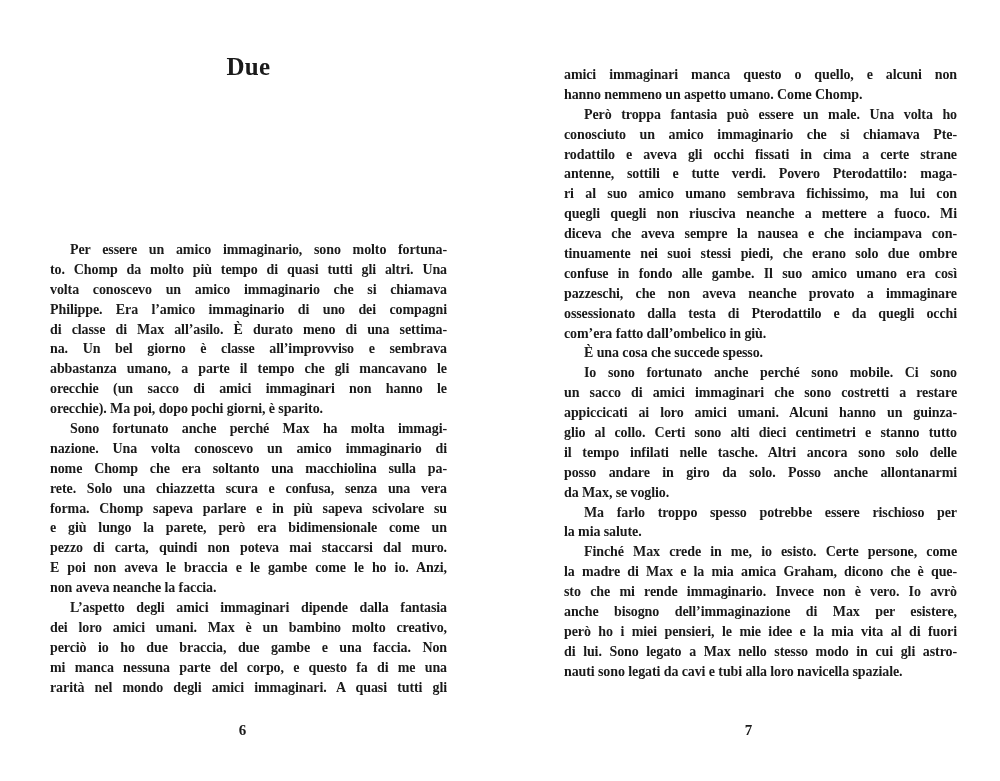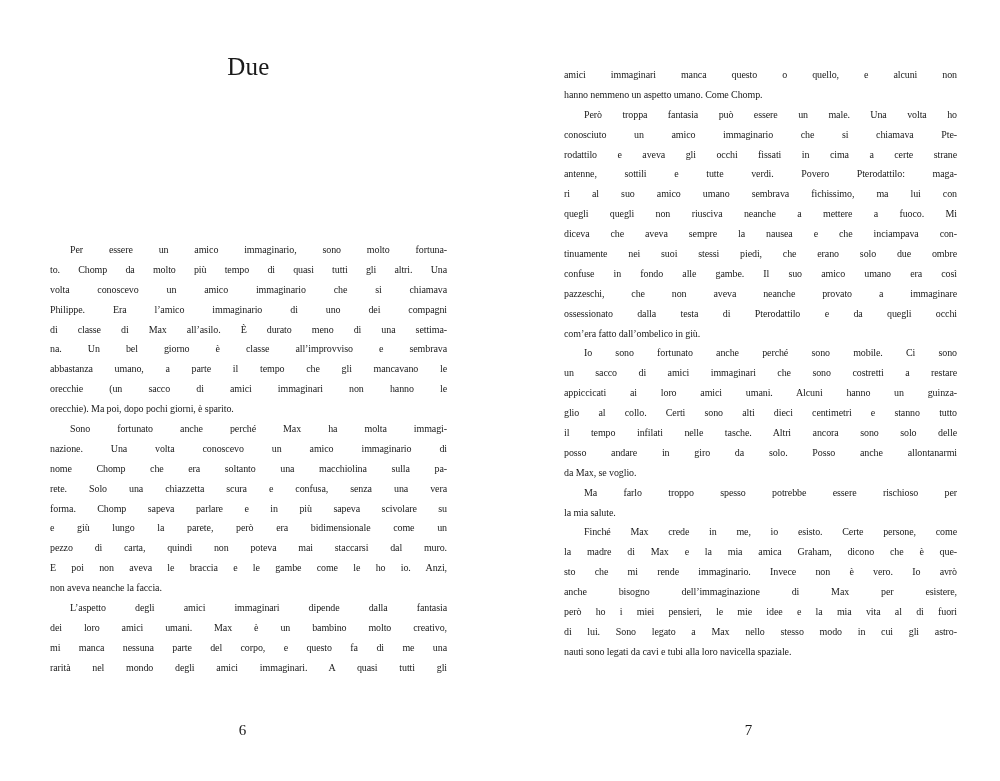--- a/index.html
+++ b/index.html
@@ -6,37 +6,37 @@
   html, body { background: #ffffff; }
   .spread {
     position: relative;
     width: 1000px;
     height: 781px;
     background: var(--page-bg, #ffffff);
     color: var(--text-color, #1a1a1a);
     font-family: "Liberation Serif", "DejaVu Serif", serif;
     overflow: hidden;
   }
-  .page { position: absolute; top: 0; height: 781px; }
+  .page { position: absolute; top: 0; height: 781px; font-weight: bold; }
   .page-left  { left: 50px;  width: 397px; }
   .page-right { left: 564px; width: 393px; }
   .chapter-title {
     position: absolute;
     top: 53px; left: 0; right: 0;
     text-align: center;
     font-size: 25px;
     line-height: 1.1;
     letter-spacing: 0.3px;
     color: var(--text-color, #1a1a1a);
   }
   .body-text { position: absolute; left: 0; right: 0; }
   .page-left  .body-text { top: 240px; }
   .page-right .body-text { top: 65px; }
   .line {
-    font-size: 10px;
+    font-size: 14px;
     line-height: 19.9px;
     height: 19.9px;
     letter-spacing: -0.1px;
     text-align: justify;
     text-align-last: justify;
     text-justify: inter-word;
     white-space: normal;
     hyphens: none;
   }
   .line.last { text-align-last: left; }
@@ -77,20 +77,21 @@
           <div class="line">rete. Solo una chiazzetta scura e confusa, senza una vera</div>
           <div class="line">forma. Chomp sapeva parlare e in più sapeva scivolare su</div>
           <div class="line">e giù lungo la parete, però era bidimensionale come un</div>
           <div class="line">pezzo di carta, quindi non poteva mai staccarsi dal muro.</div>
           <div class="line">E poi non aveva le braccia e le gambe come le ho io. Anzi,</div>
           <div class="line last">non aveva neanche la faccia.</div>
         </div>
         <div class="para">
           <div class="line indent">L’aspetto degli amici immaginari dipende dalla fantasia</div>
           <div class="line">dei loro amici umani. Max è un bambino molto creativo,</div>
+          <div class="line">perciò io ho due braccia, due gambe e una faccia. Non</div>
           <div class="line">mi manca nessuna parte del corpo, e questo fa di me una</div>
           <div class="line">rarità nel mondo degli amici immaginari. A quasi tutti gli</div>
         </div>
       </div>
     <div class="folio">6</div>
   </div>
 
   <div class="page page-right">
     <div class="body-text">
         <div class="para">
@@ -103,20 +104,23 @@
           <div class="line">rodattilo e aveva gli occhi fissati in cima a certe strane</div>
           <div class="line">antenne, sottili e tutte verdi. Povero Pterodattilo: maga-</div>
           <div class="line">ri al suo amico umano sembrava fichissimo, ma lui con</div>
           <div class="line">quegli quegli non riusciva neanche a mettere a fuoco. Mi</div>
           <div class="line">diceva che aveva sempre la nausea e che inciampava con-</div>
           <div class="line">tinuamente nei suoi stessi piedi, che erano solo due ombre</div>
           <div class="line">confuse in fondo alle gambe. Il suo amico umano era così</div>
           <div class="line">pazzeschi, che non aveva neanche provato a immaginare</div>
           <div class="line">ossessionato dalla testa di Pterodattilo e da quegli occhi</div>
           <div class="line last">com’era fatto dall’ombelico in giù.</div>
+        </div>
+        <div class="para">
+          <div class="line indent last">È una cosa che succede spesso.</div>
         </div>
         <div class="para">
           <div class="line indent">Io sono fortunato anche perché sono mobile. Ci sono</div>
           <div class="line">un sacco di amici immaginari che sono costretti a restare</div>
           <div class="line">appiccicati ai loro amici umani. Alcuni hanno un guinza-</div>
           <div class="line">glio al collo. Certi sono alti dieci centimetri e stanno tutto</div>
           <div class="line">il tempo infilati nelle tasche. Altri ancora sono solo delle</div>
           <div class="line">posso andare in giro da solo. Posso anche allontanarmi</div>
           <div class="line last">da Max, se voglio.</div>
         </div>

